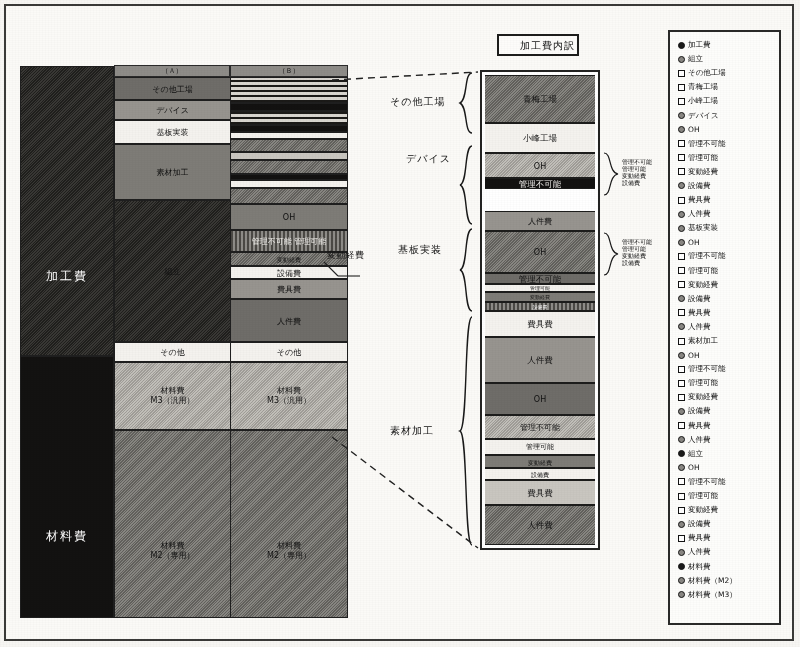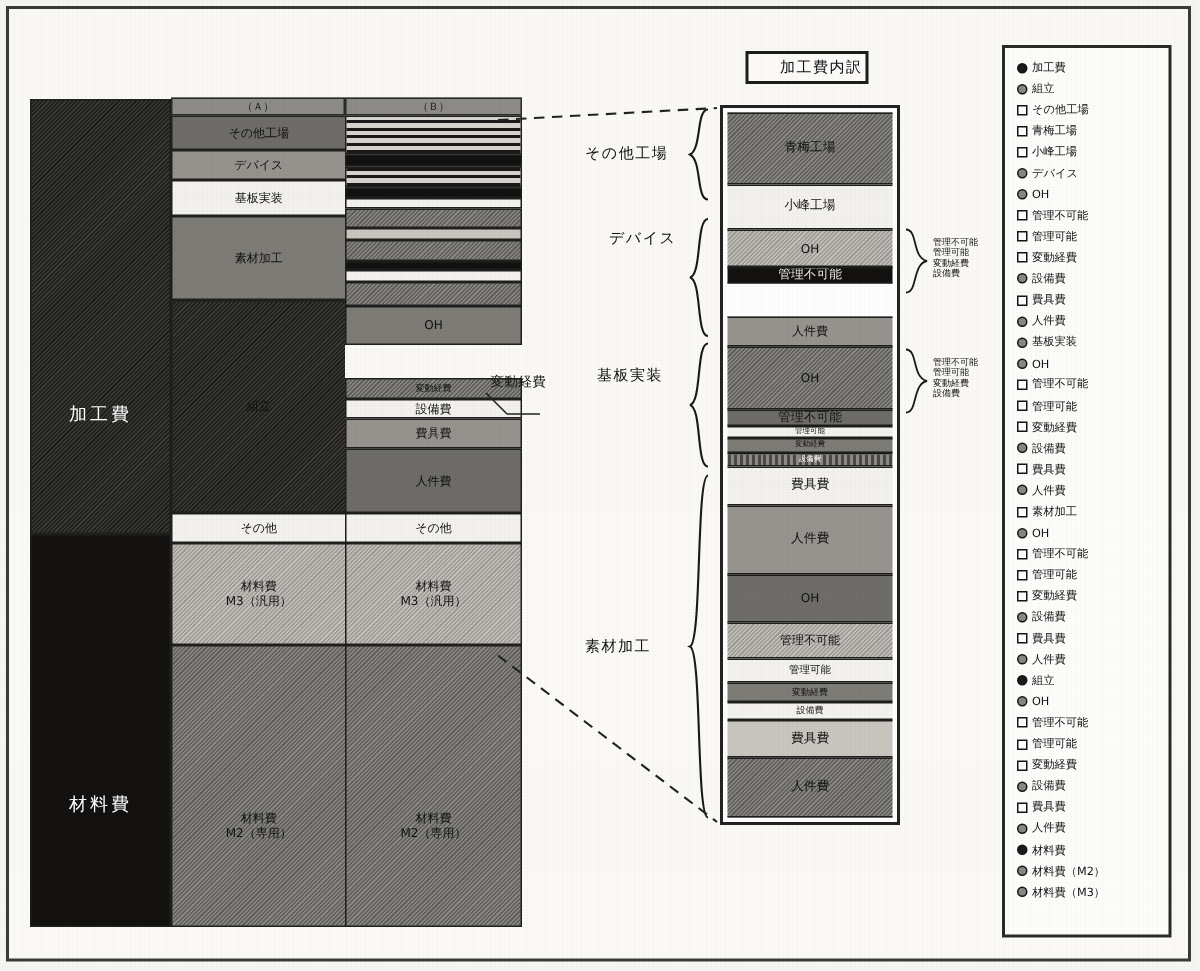--- a/index.html
+++ b/index.html
@@ -226,20 +226,23 @@
     <div class="seg f-grain" style="left:210px;top:73px;width:118px;height:13px;border-left:1px solid #1f1f1f;border-right:1px solid #1f1f1f;"></div>
     <div class="seg f-light" style="left:210px;top:86px;width:118px;height:8px;border-left:1px solid #1f1f1f;border-right:1px solid #1f1f1f;"></div>
     <div class="seg f-grain" style="left:210px;top:94px;width:118px;height:14px;border-left:1px solid #1f1f1f;border-right:1px solid #1f1f1f;"></div>
     <div class="seg f-black" style="left:210px;top:108px;width:118px;height:6px;border-left:1px solid #1f1f1f;border-right:1px solid #1f1f1f;"></div>
     <div class="seg f-white" style="left:210px;top:114px;width:118px;height:8px;border-left:1px solid #1f1f1f;border-right:1px solid #1f1f1f;"></div>
     <div class="seg f-grain" style="left:210px;top:122px;width:118px;height:16px;border-left:1px solid #1f1f1f;border-right:1px solid #1f1f1f;"></div>
 
     <div class="seg f-mid2" style="left:210px;top:138px;width:118px;height:26px;border-left:1px solid #1f1f1f;border-right:1px solid #1f1f1f;">
       <div class="t tiny" style="font-size:8px;">OH</div>
     </div>
+    <div class="seg f-hatch" style="left:210px;top:164px;width:118px;height:22px;border-left:1px solid #1f1f1f;border-right:1px solid #1f1f1f;">
+      <div class="t mini" style="color:#f2f0ec;">管理不可能 管理可能</div>
+    </div>
     <div class="seg f-grain" style="left:210px;top:186px;width:118px;height:14px;border-left:1px solid #1f1f1f;border-right:1px solid #1f1f1f;">
       <div class="t mini" style="font-size:6px;">変動経費</div>
     </div>
     <div class="seg f-white" style="left:210px;top:200px;width:118px;height:13px;border-left:1px solid #1f1f1f;border-right:1px solid #1f1f1f;">
       <div class="t tiny">設備費</div>
     </div>
     <div class="seg f-midl" style="left:210px;top:213px;width:118px;height:20px;border-left:1px solid #1f1f1f;border-right:1px solid #1f1f1f;">
       <div class="t tiny" style="font-size:8px;">費具費</div>
     </div>
     <div class="seg f-mid" style="left:210px;top:233px;width:118px;height:43px;border-left:1px solid #1f1f1f;border-right:1px solid #1f1f1f;">

